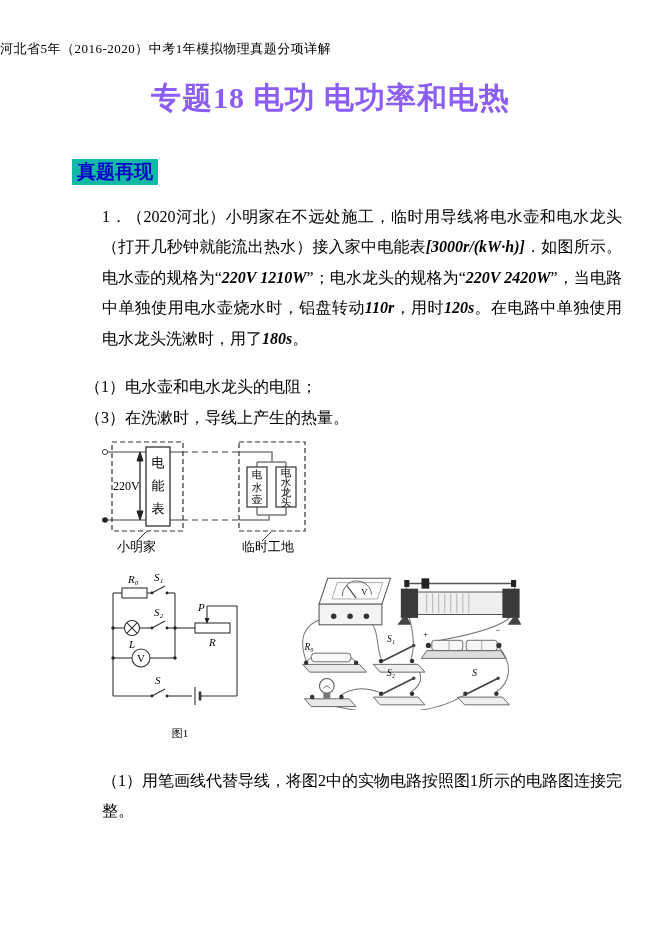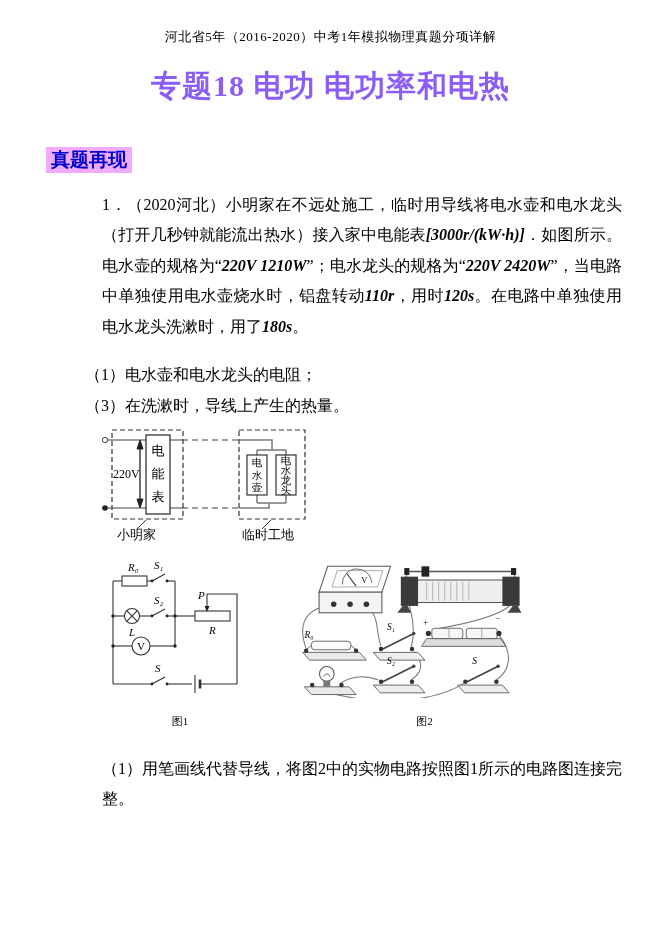--- a/index.html
+++ b/index.html
@@ -1,23 +1,23 @@
 <!DOCTYPE html>
 <html><head>
 <meta charset="utf-8">
 <style>
   html,body{margin:0;padding:0;}
   body{
     width:661px;height:935px;background:#ffffff;color:#000;
     font-family:"Liberation Serif","DejaVu Serif",serif;
     position:relative;overflow:hidden;
   }
-  .doc-header{ text-align:center; padding-top:28px; font-size:13px; letter-spacing:.5px; }
+  .doc-header{ padding-top:40px; font-size:13px; letter-spacing:.5px; }
   .doc-title{ text-align:center; margin-top:20px; font-size:30px; font-weight:bold; color:#8b5cf6; letter-spacing:1px; }
-  .section-badge{ display:inline-block; margin:40px 0 0 46px; background:#f0abfc; color:#0000cc; font-weight:bold; font-size:19px; padding:1px 5px; line-height:1.25; }
+  .section-badge{ display:inline-block; margin:40px 0 0 72px; background:#14b8a6; color:#0000cc; font-weight:bold; font-size:19px; padding:1px 5px; line-height:1.25; }
   .content{ margin:8px 22px 0 85px; font-size:16px; line-height:30.5px; text-align:justify; }
   .content p{ margin:17px; }
   .bi{ font-weight:bold; font-style:italic; font-family:"Liberation Serif","DejaVu Serif",serif; }
   .q1-items div{ line-height:31px; }
   .fig-q1-wrap{ margin:6px 0 2px 14px; }
   .figs-row{ display:flex; align-items:flex-start; margin:2px 0 0 10px; }
   .figblock{ text-align:center; }
   .figcap{ font-size:11px; margin-top:-2px; }
   svg text{ font-family:"Liberation Serif","DejaVu Serif",serif; }
   .lastline{ margin-top:6px; }
@@ -253,18 +253,17 @@
 
         <g>
           <polygon points="8,152 60,152 68,161 16,161" fill="#e9e9e9" stroke="#555" stroke-width="1"></polygon>
           <circle cx="34" cy="137" r="8.5" fill="#fff" stroke="#555" stroke-width="1.2"></circle>
           <path d="M 30 140 q 4 -6 8 0" fill="none" stroke="#555"></path>
           <rect x="30" y="145" width="8" height="7" fill="#777"></rect>
           <circle cx="17" cy="150" r="2.6" fill="#333"></circle>
             <circle cx="51" cy="150" r="2.6" fill="#333"></circle>
         </g>
       </svg>
-      <div class="figcap">图2</div>
     </div>
   </div>
 
   <p class="lastline">（1）用笔画线代替导线，将图2中的实物电路按照图1所示的电路图连接完整。</p>
 </div>
 
 </body></html>

